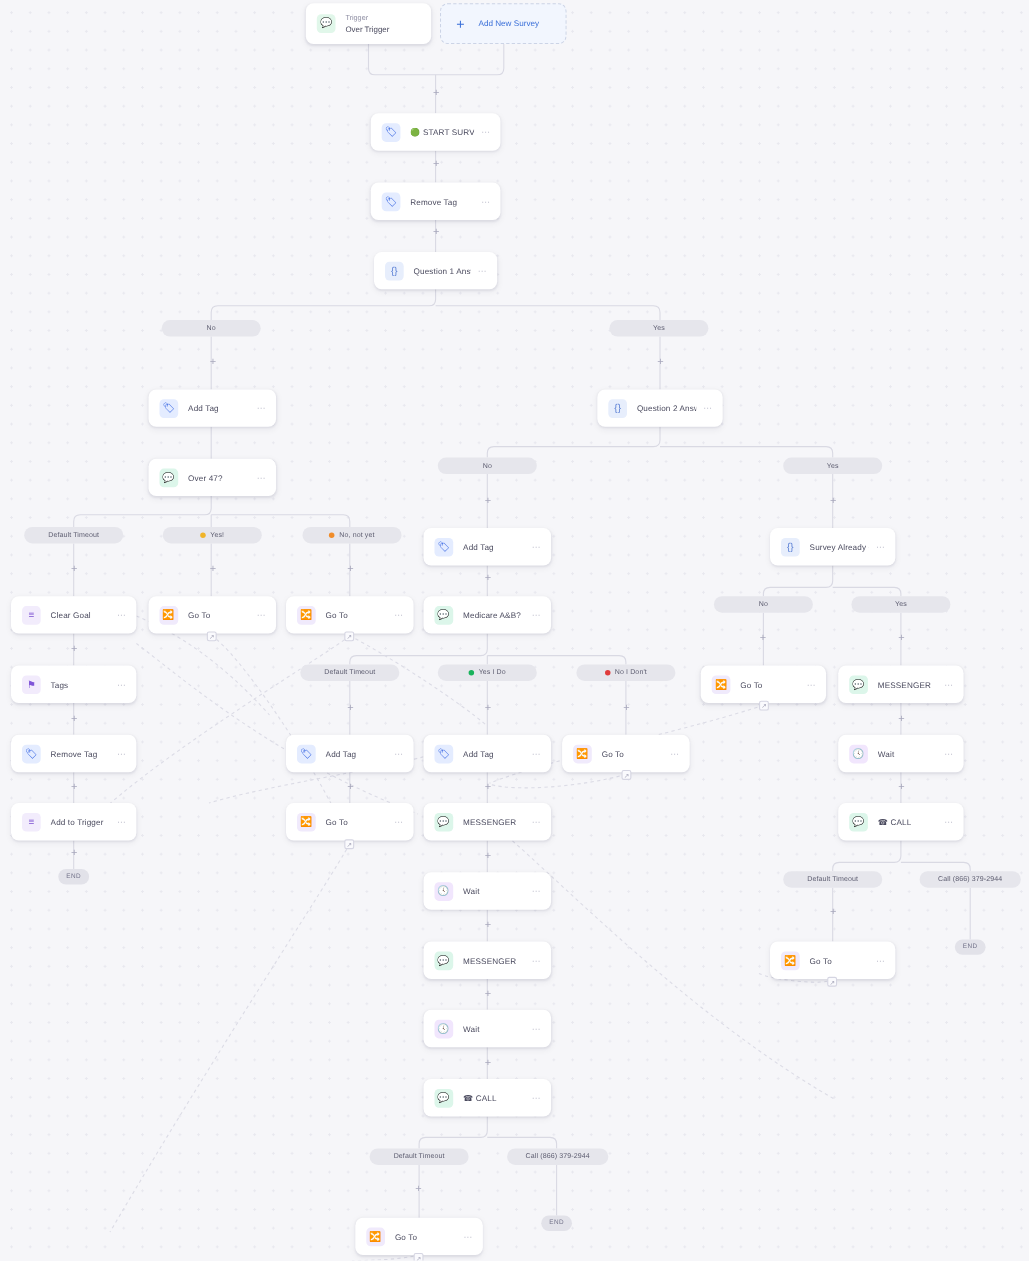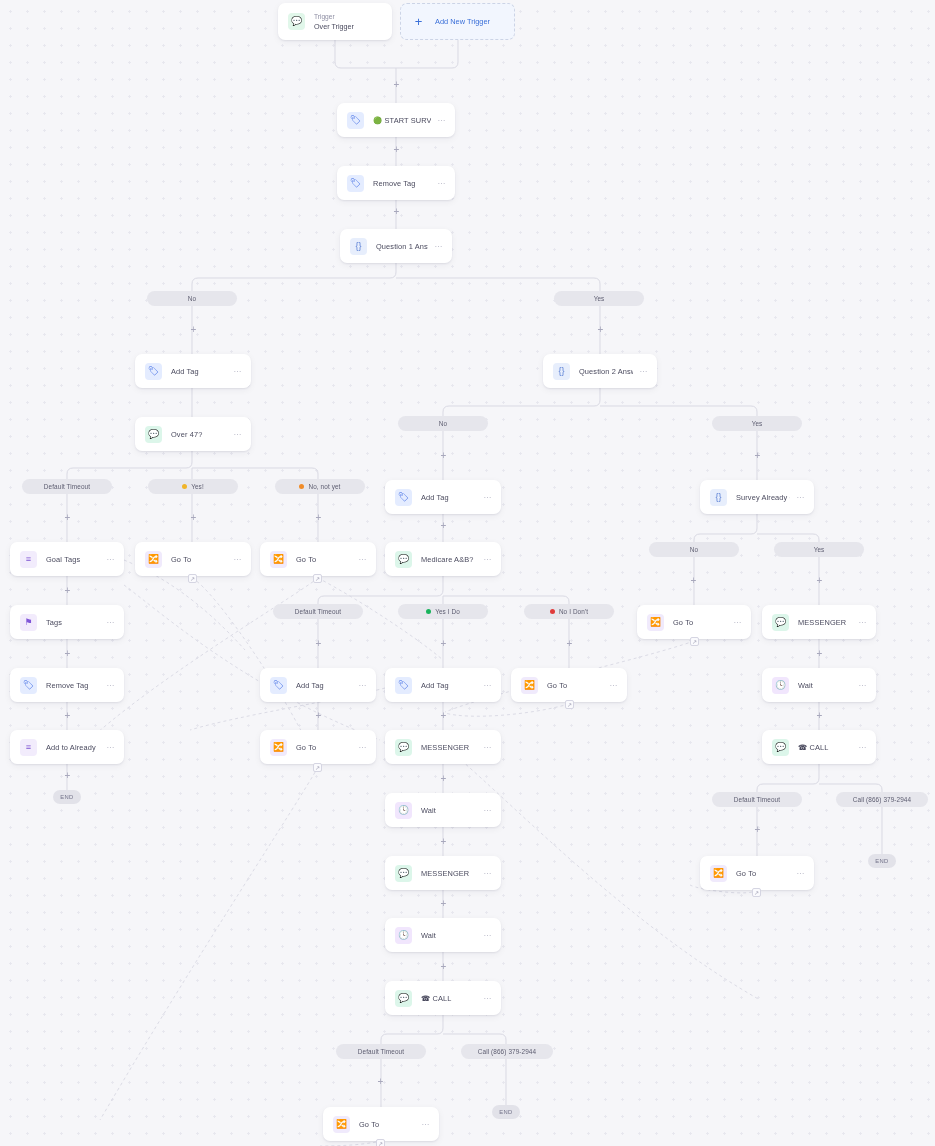--- a/index.html
+++ b/index.html
@@ -226,21 +226,21 @@
   <div class="node trigger" style="left:278px; top:3px; width:114px;">
     <span class="ico trig">💬</span>
     <span class="txt">
       <span class="t1">Trigger</span>
       <span class="t2">Over Trigger</span>
     </span>
   </div>
 
   <div class="ghost-trigger" style="left:400px; top:3px; width:115px;">
     <span class="plusbox">+</span>
-    <span class="lbl">Add New Trigger</span>
+    <span class="lbl">Add New Survey</span>
   </div>
 
   <div id="nodes-layer">
       <div class="node" style="left: 337px; top: 103px; width: 118px;">
         <span class="ico tag">🏷</span>
         <span class="lbl">🟢 START SURVEY 🟢</span>
         <span class="dots">⋯</span>
       </div>
       <div class="node" style="left: 337px; top: 166px; width: 118px;">
         <span class="ico untag">🏷</span>
@@ -262,36 +262,36 @@
         <span class="lbl">Over 47?</span>
         <span class="dots">⋯</span>
       </div>
       <div class="node" style="left: 543px; top: 354px; width: 114px;">
         <span class="ico cond">{}</span>
         <span class="lbl">Question 2 Answered?</span>
         <span class="dots">⋯</span>
       </div>
       <div class="node" style="left: 10px; top: 542px; width: 114px;">
         <span class="ico cleart">≡</span>
-        <span class="lbl">Goal Tags</span>
+        <span class="lbl">Clear Goal</span>
         <span class="dots">⋯</span>
       </div>
       <div class="node" style="left: 10px; top: 605px; width: 114px;">
         <span class="ico goal">⚑</span>
         <span class="lbl">Tags</span>
         <span class="dots">⋯</span>
       </div>
       <div class="node" style="left: 10px; top: 668px; width: 114px;">
         <span class="ico untag">🏷</span>
         <span class="lbl">Remove Tag</span>
         <span class="dots">⋯</span>
       </div>
       <div class="node" style="left: 10px; top: 730px; width: 114px;">
         <span class="ico addwf">≡</span>
-        <span class="lbl">Add to Already</span>
+        <span class="lbl">Add to Trigger</span>
         <span class="dots">⋯</span>
       </div>
       <div class="node" style="left: 135px; top: 542px; width: 116px;">
         <span class="ico goto">🔀</span>
         <span class="lbl">Go To</span>
         <span class="dots">⋯</span>
       </div>
       <div class="node" style="left: 260px; top: 542px; width: 116px;">
         <span class="ico goto">🔀</span>
         <span class="lbl">Go To</span>

